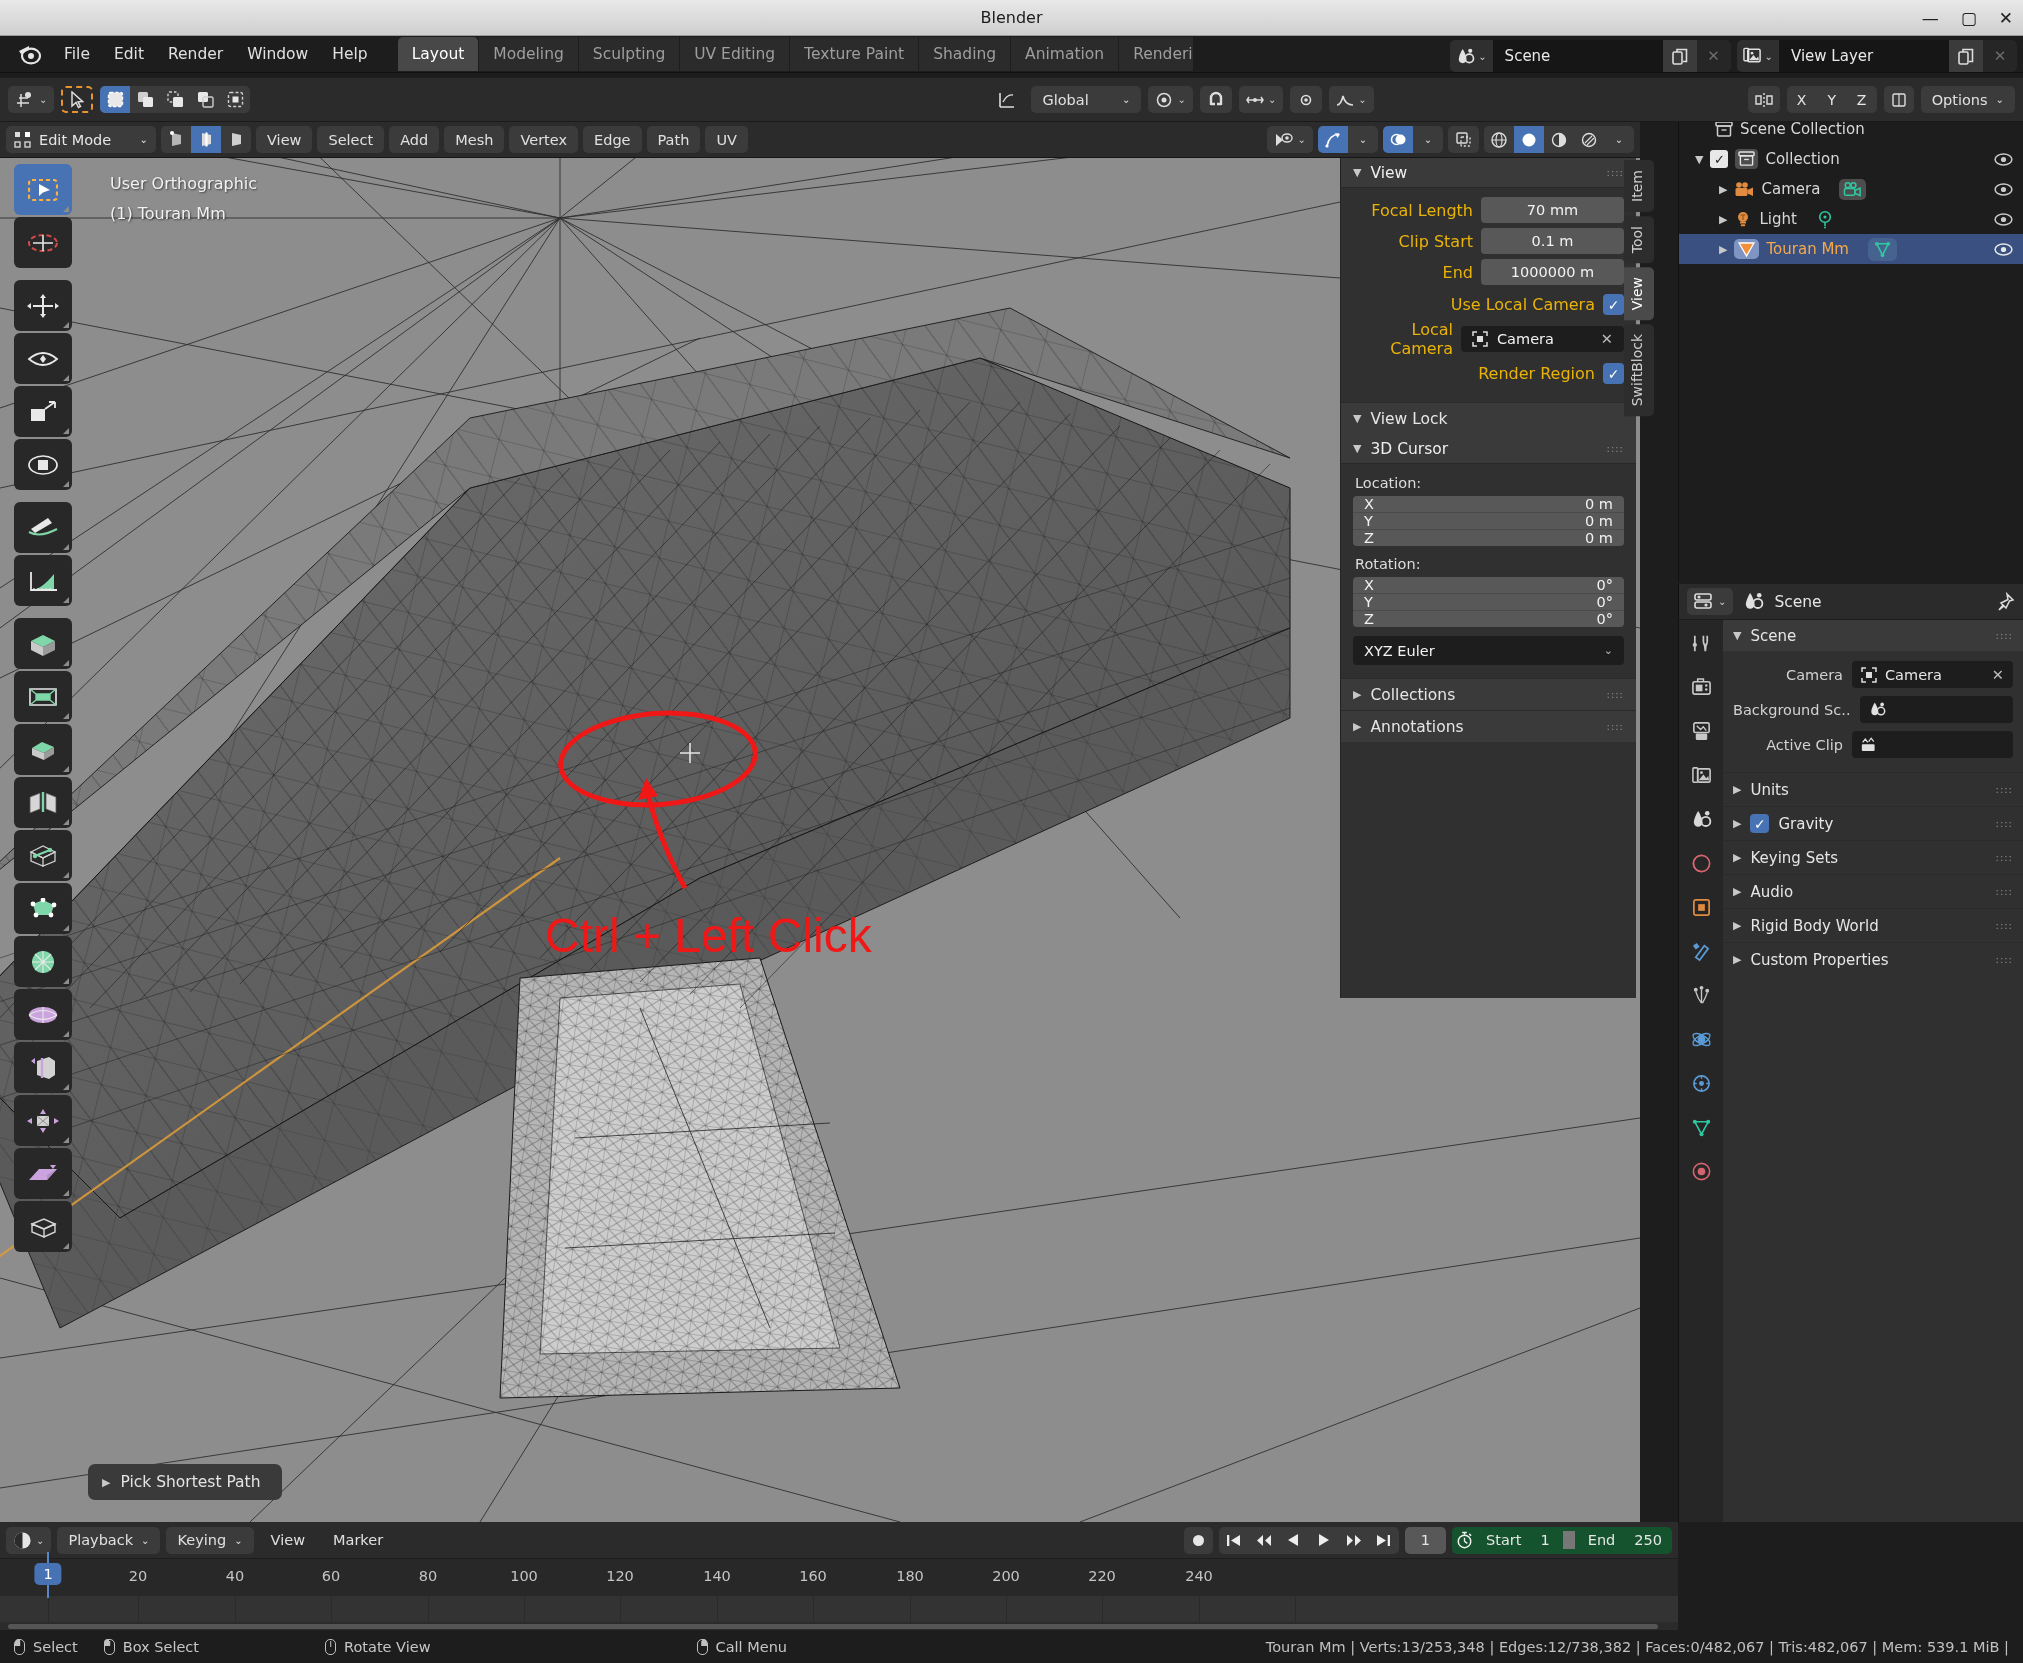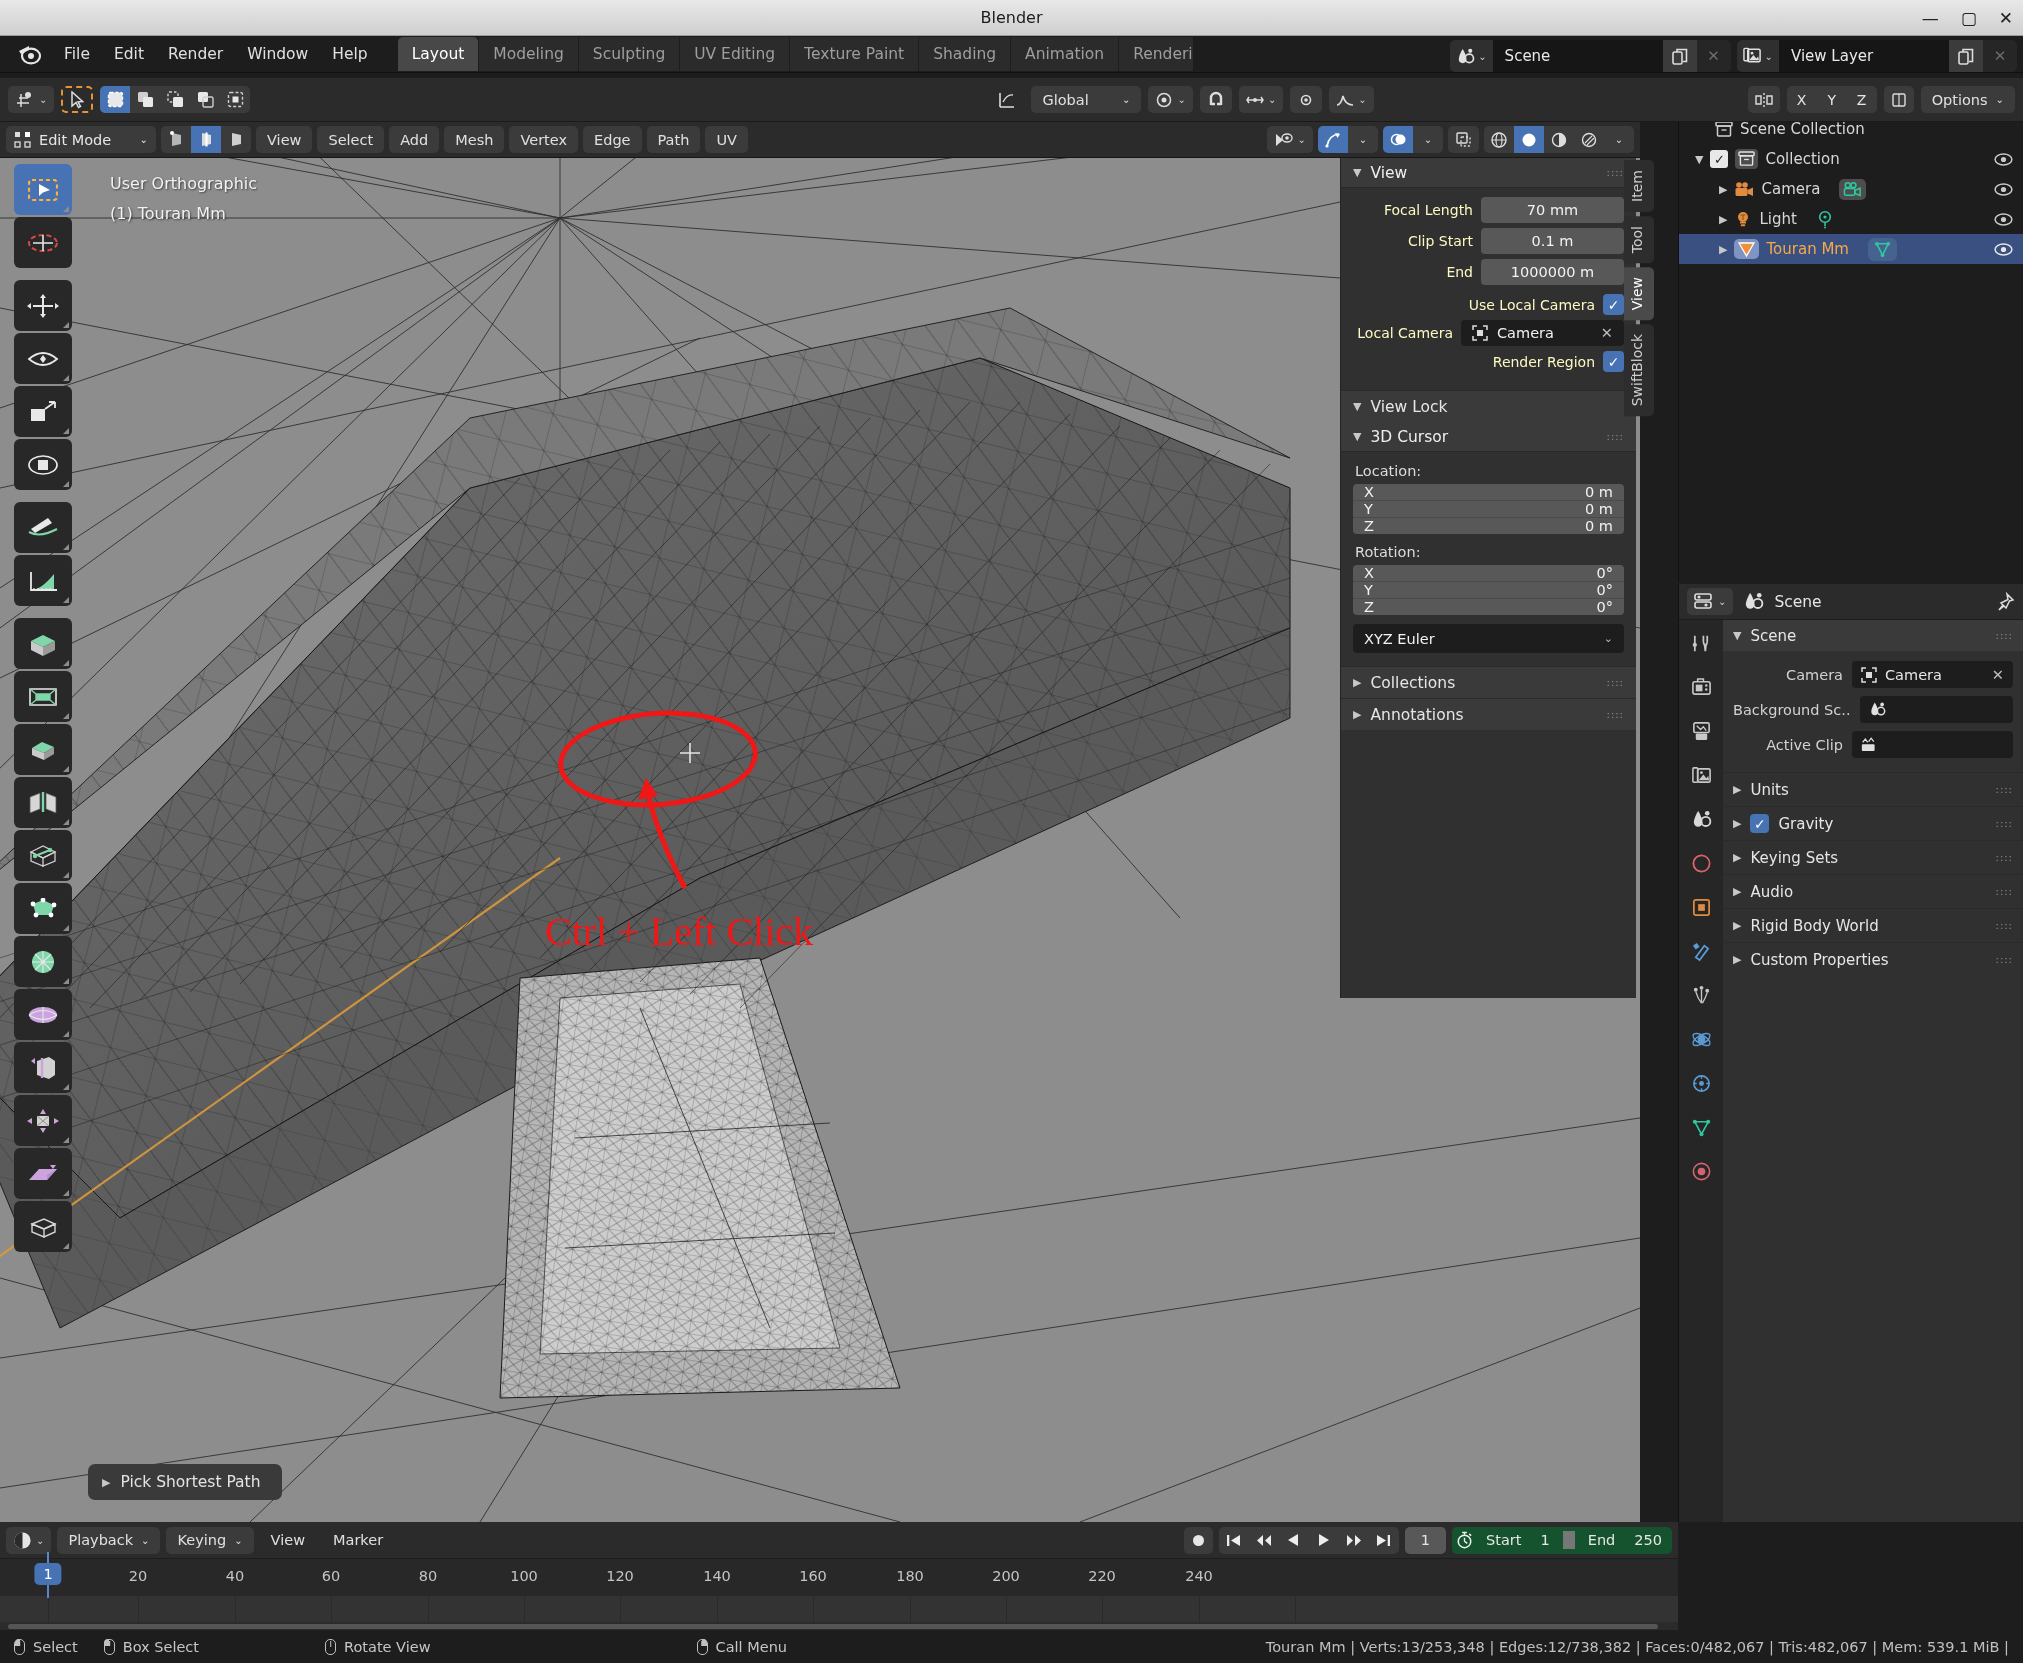--- a/index.html
+++ b/index.html
@@ -98,42 +98,42 @@
   .axis-gizmo{ position:absolute; right:90px; top:22px; width:104px; height:104px; z-index:14;}
   .vp-gizmo-btns{ position:absolute; right:28px; top:140px; display:flex; flex-direction:column; gap:7px; z-index:14;}
   .gz{ width:42px;height:42px;border-radius:50%; background:rgba(40,40,40,.55); display:flex;align-items:center;justify-content:center;}
   .gz.sq{ border-radius:7px; }
 
   .annot-circle{
     position:absolute; left:558px; top:553px; width:200px; height:96px;
     border:5px solid #f01717; border-radius:50%; transform:rotate(-4deg); z-index:16;
   }
   .annot-text{
-    position:absolute; left:545px; top:750px; color:#f01717; font-size:40px; z-index:16;
-    font-family:Liberation Serif, serif; white-space:nowrap;
+    position:absolute; left:545px; top:750px; color:#f01717; font-size:48px; z-index:16;
+    font-family:Liberation Sans, sans-serif; white-space:nowrap;
   }
   .op-panel{
     position:absolute; left:88px; bottom:22px; background:#3a3a3a; border-radius:7px;
     padding:9px 22px 9px 14px; display:flex; align-items:center; gap:10px; font-size:15.5px;
     color:#e4e4e4; z-index:16;
   }
 
   
   .npanel{
     position:absolute; left:1340px; top:158px; width:296px; bottom:0; height:840px;
     background:#303030; z-index:20; border-left:1px solid #232323; overflow:hidden;
   }
   .np-head{
     background:#3a3a3a; height:30px; display:flex; align-items:center; padding:0 12px; gap:9px;
     font-size:15.5px; color:#efefef; border-bottom:1px solid #282828;
   }
   .np-body{ padding:9px 12px 13px 12px; background:#303030; }
   .np-body.dark{ background:#282828; }
   .row{ display:flex; align-items:center; margin-bottom:5px; gap:8px; }
-  .lbl{ font-size:14px; color:#fef9c3; text-align:right; }
+  .lbl{ font-size:16px; color:#eab308; text-align:right; }
   .fld{
     background:#585858; border-radius:4px; height:26px; display:flex; align-items:center;
     justify-content:center; font-size:14.5px; color:#f2f2f2; flex:1;
   }
   .fld.l{ justify-content:flex-start; padding-left:10px;}
   .fld.split{ justify-content:space-between; padding:0 11px;}
   .fld.dark{ background:#1d1d1d; }
   .stack{ display:flex; flex-direction:column; border-radius:4px; overflow:hidden; flex:1;}
   .stack .fld{ border-radius:0; border-bottom:1px solid #4b4b4b;}
   .stack .fld:last-child{ border-bottom:none;}

